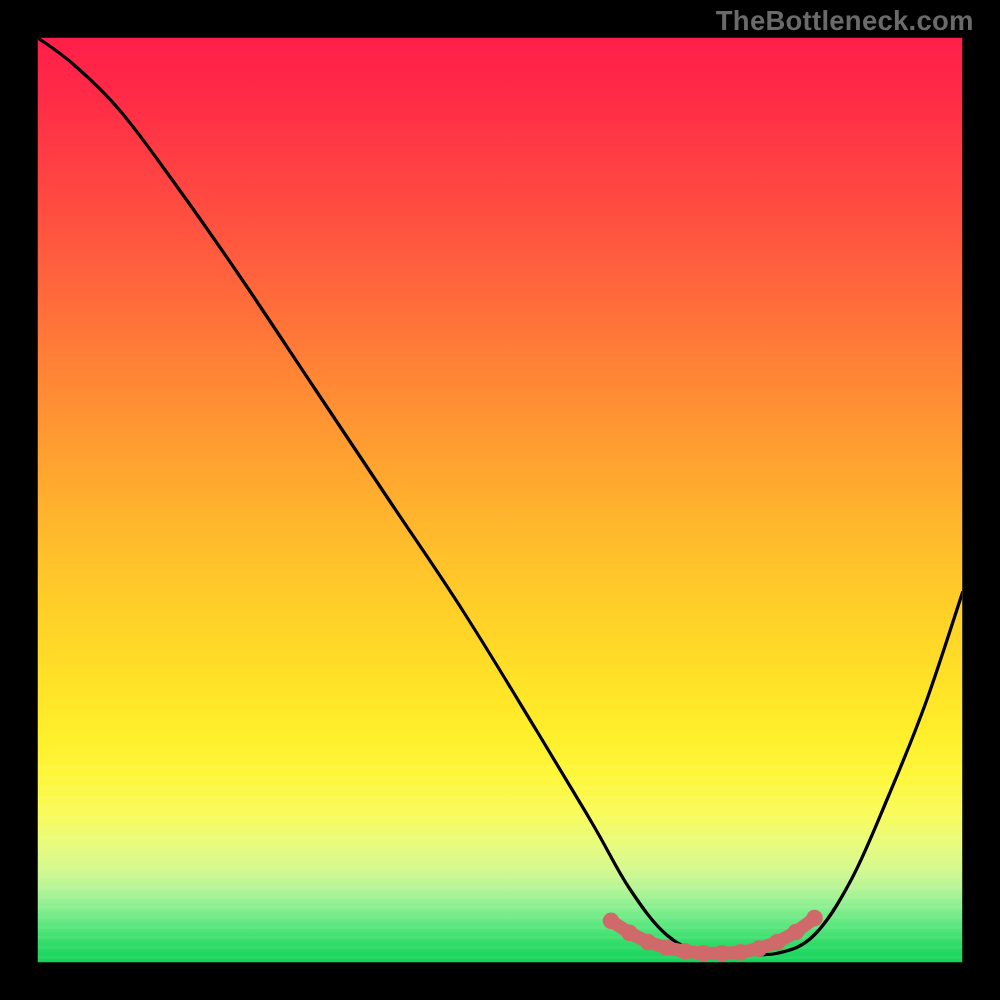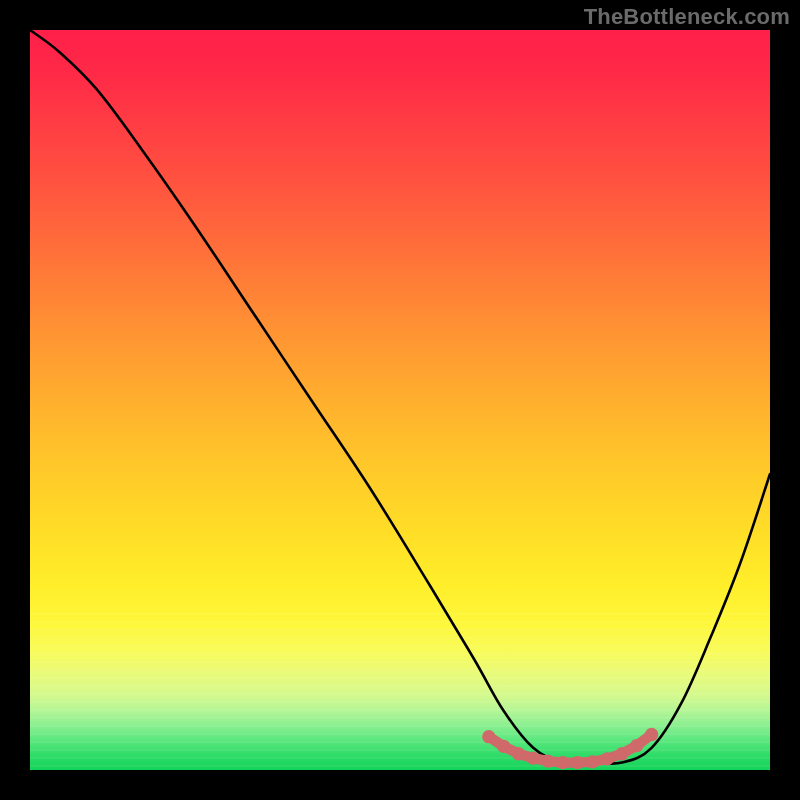--- a/index.html
+++ b/index.html
@@ -13,21 +13,21 @@
   }
   .frame {
     position: relative;
     width: 800px;
     height: 800px;
     background: #000;
   }
   .watermark {
     position: absolute;
     top: 4px;
-    right: 10px;
+    right: 21px;
     color: #6a6a6a;
     font-size: 22px;
     font-weight: 600;
     letter-spacing: 0.2px;
     z-index: 50;
   }
   .plot-area {
     position: absolute;
     left: 30px;
     top: 30px;

